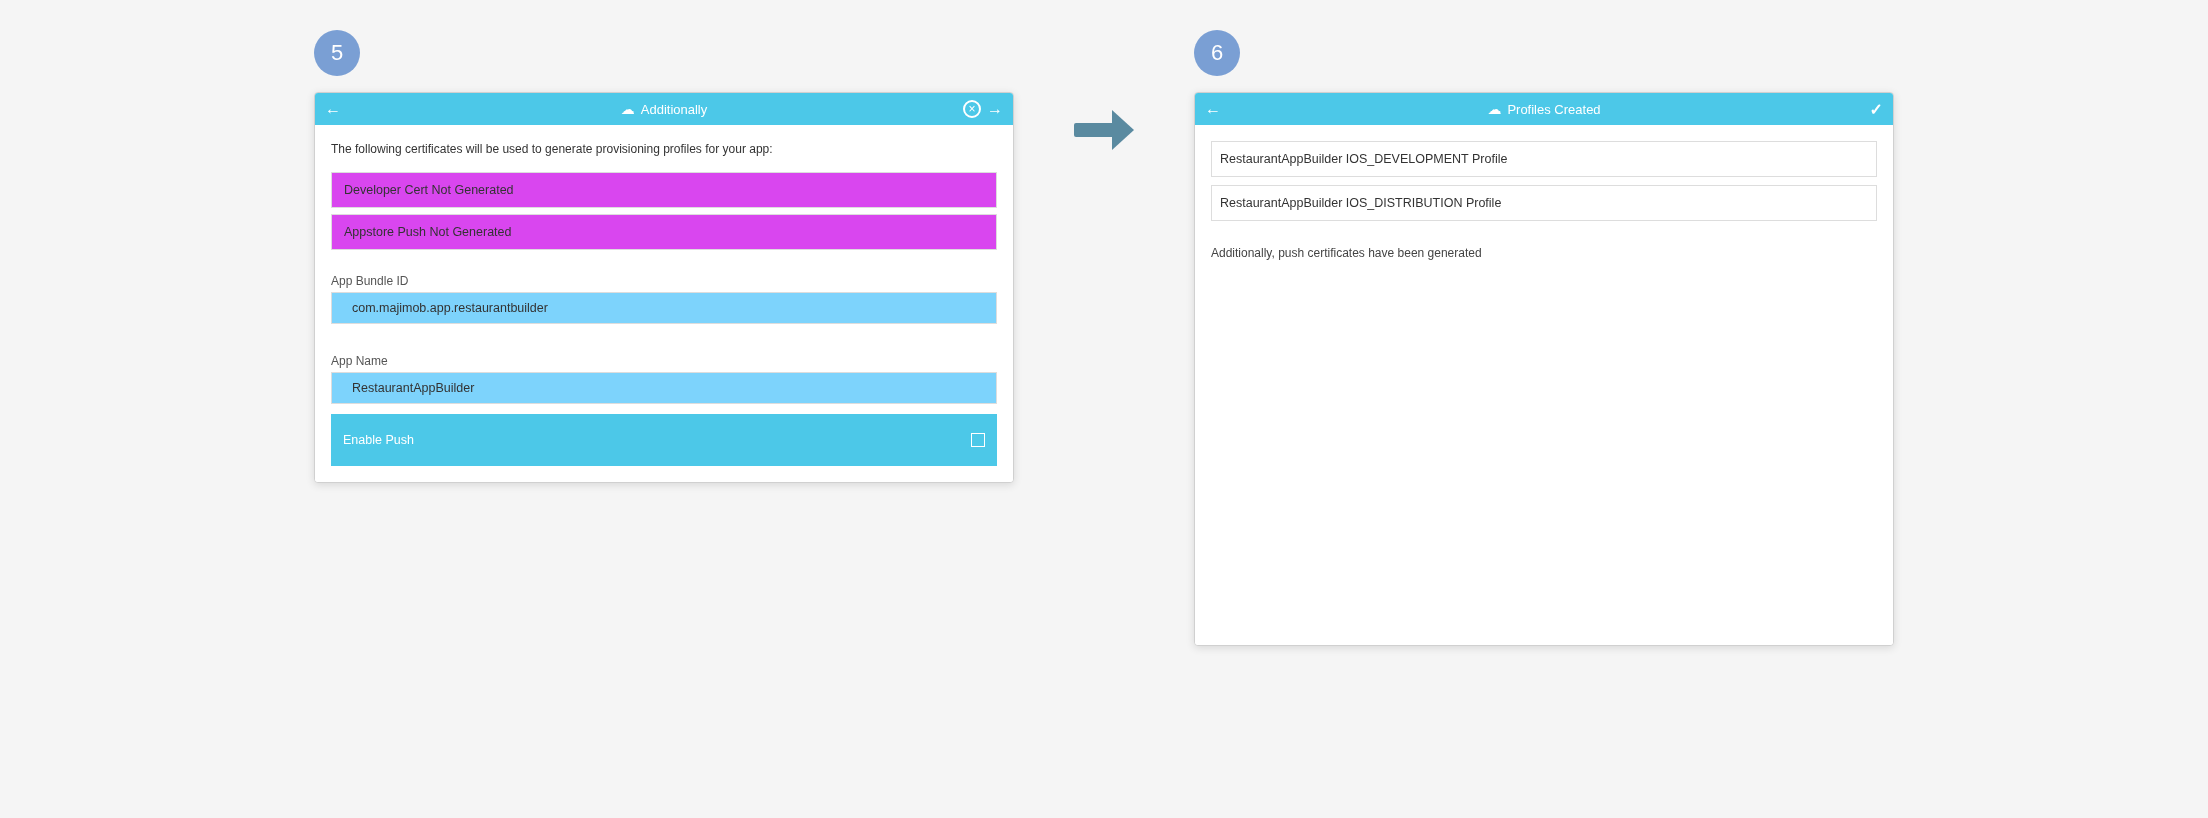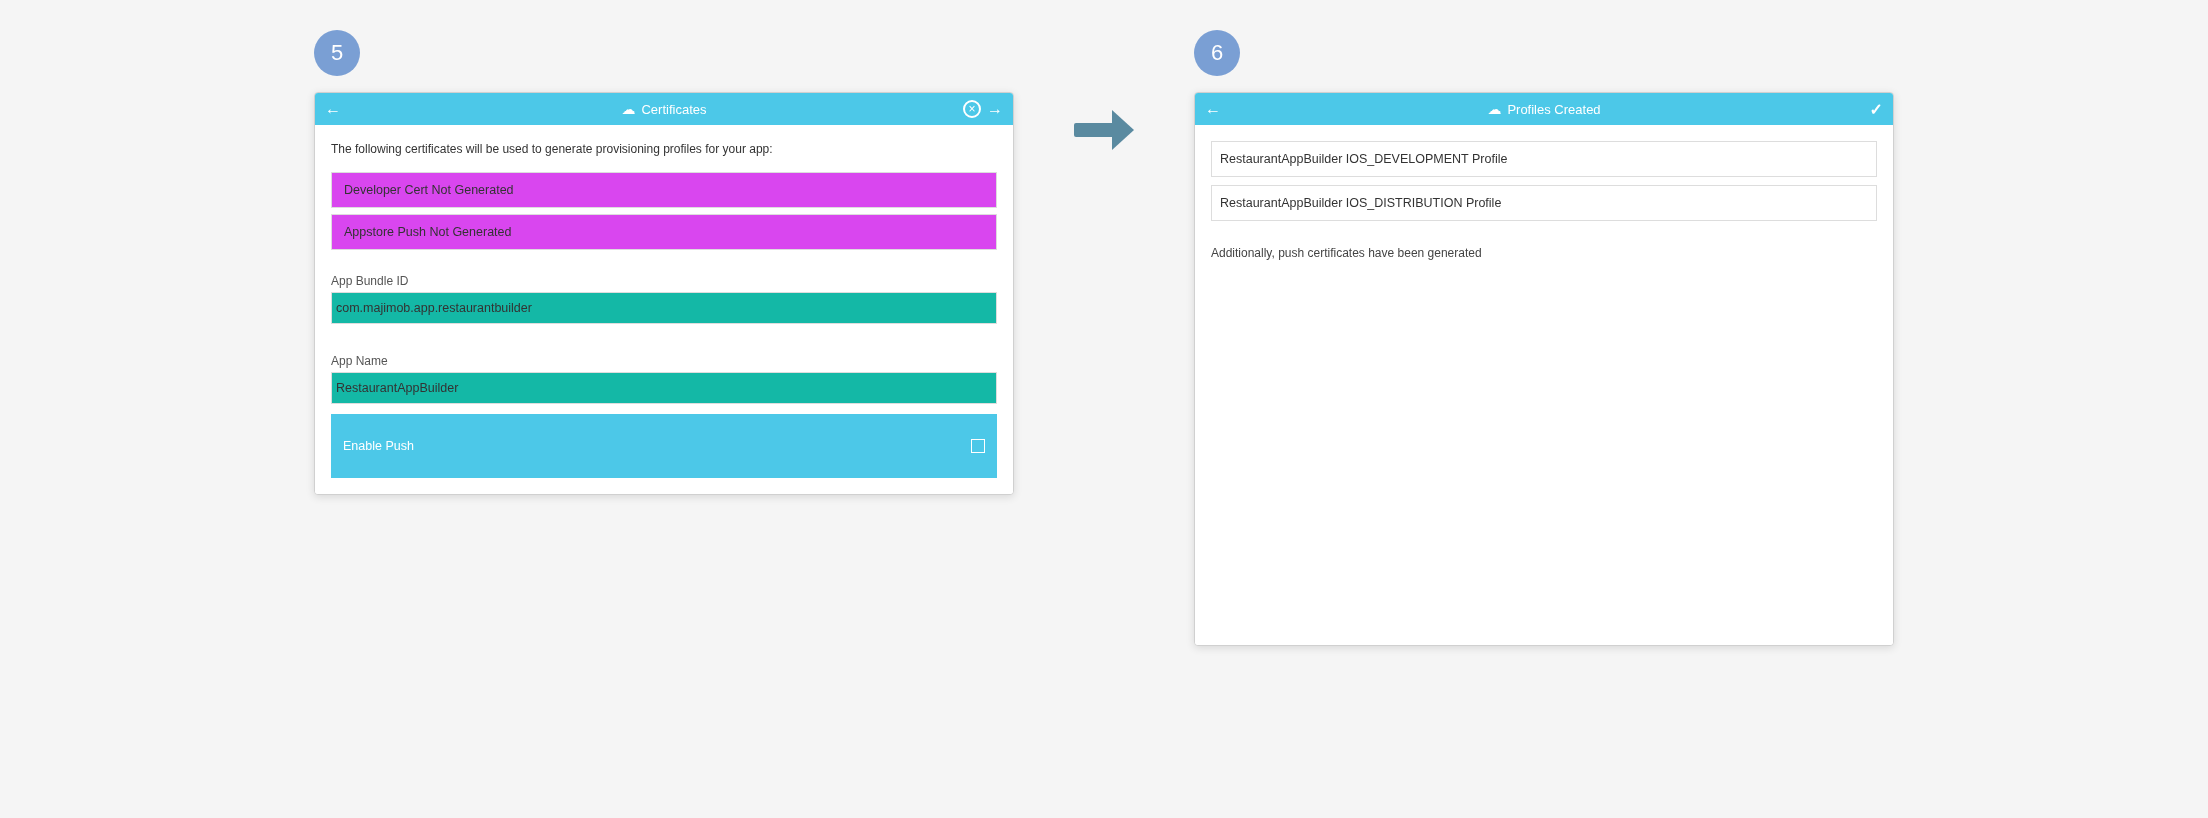--- a/index.html
+++ b/index.html
@@ -133,33 +133,33 @@
 
     .section-label {
       font-size: 12px;
       color: #555;
       margin-top: 24px;
       margin-bottom: 4px;
     }
 
     .input-field {
       border: 1px solid #ddd;
-      padding: 8px 4px;
+      padding: 8px 20px;
       width: 100%;
       font-size: 12.5px;
       color: #333;
-      background: #14b8a6;
+      background: #7dd3fc;
       outline: none;
       margin-bottom: 6px;
     }
 
     .enable-push-row {
       background: #4cc8e8;
       border: none;
-      padding: 25px 12px;
+      padding: 19px 12px;
       display: flex;
       align-items: center;
       justify-content: space-between;
       margin-top: 4px;
     }
 
     .enable-push-label {
       font-size: 12.5px;
       color: white;
     }
@@ -244,21 +244,21 @@
   <div class="step-badge">
     <span>5</span>
   </div>
   <div class="window">
     <div class="titlebar">
       <div class="title-left">
         <span class="nav-arrow">←</span>
       </div>
       <div class="title-center">
         <span class="cloud-icon">☁</span>
-        <span>Certificates</span>
+        <span>Additionally</span>
       </div>
       <div class="title-right">
         <div class="close-btn">
           <span>×</span>
         </div>
         <span class="nav-arrow">→</span>
       </div>
     </div>
     <div class="window-body">
       <p class="description-text">The following certificates will be used to generate provisioning profiles for your app:</p>

